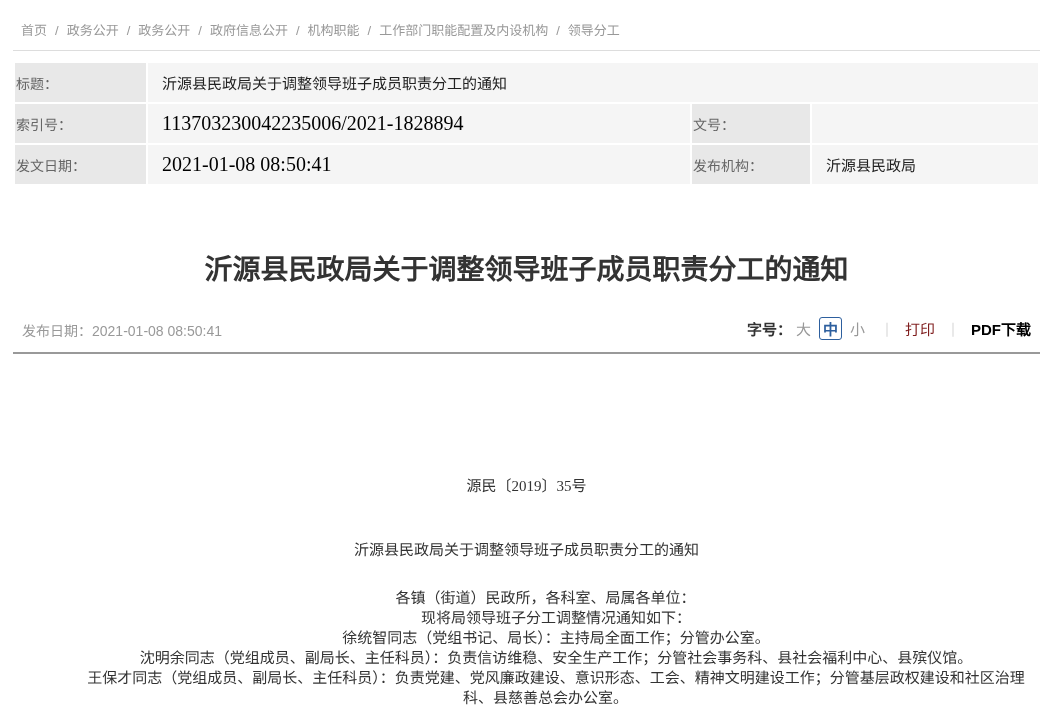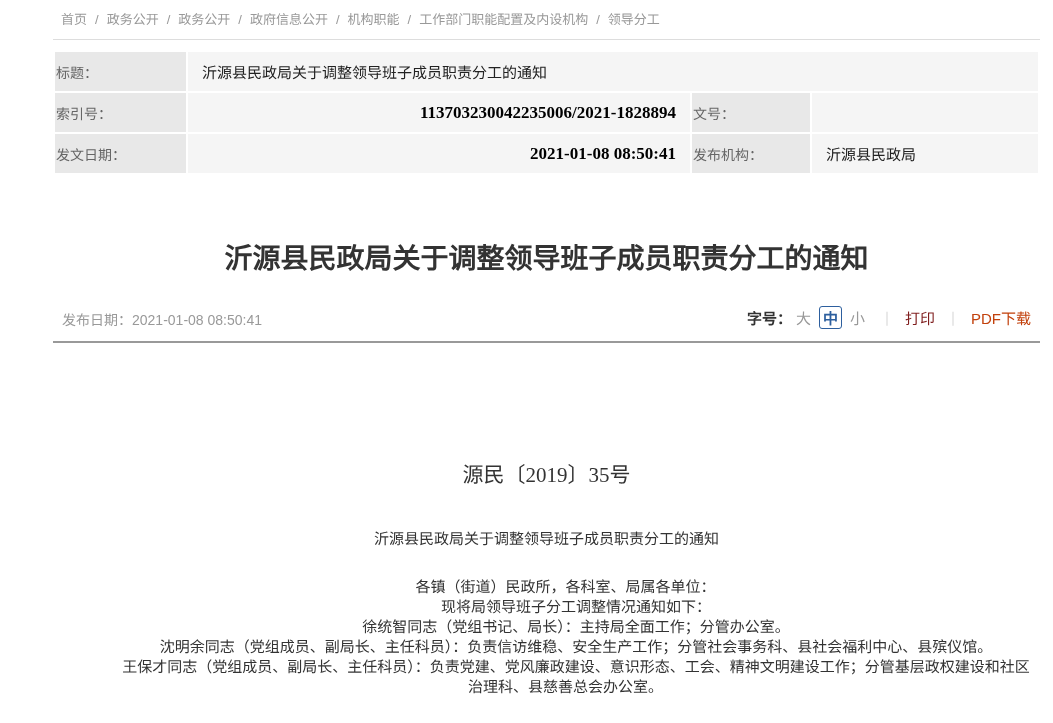--- a/index.html
+++ b/index.html
@@ -4,21 +4,21 @@
 <style>
   * { box-sizing: border-box; }
   html, body { margin: 0; padding: 0; }
   body {
     width: 1053px;
     height: 723px;
     overflow: hidden;
     background: #ffffff;
     font-family: "Liberation Sans", "DejaVu Sans", sans-serif;
   }
-  .page { padding: 0 13px; margin-left: 40px; }
+  .page { padding: 11px 13px; }
 
   
   .breadcrumb {
     padding: 9px 8px 11px;
     font-size: 13px;
     color: #999;
     white-space: nowrap;
   }
   .breadcrumb a { color: #999; text-decoration: none; cursor: pointer; }
   .crumb-sep { margin: 0 8px; color: #999; }
@@ -44,24 +44,23 @@
     text-align: left;
   }
   .meta-table td.val {
     background: #f5f5f5;
     color: #222;
     padding: 0 14px;
     font-size: 15px;
   }
   .meta-table td.num {
     font-family: "Liberation Serif", "DejaVu Serif", serif;
-    font-weight: bold;
-    font-size: 17px;
+    font-weight: normal;
+    font-size: 20px;
     color: #000;
-    text-align: right;
   }
 
   
   .article-title {
     margin: 64px 0 0;
     text-align: center;
     font-size: 28px;
     font-weight: bold;
     color: #333;
     line-height: 40px;
@@ -80,27 +79,27 @@
   .fs-opt { color: #999; margin: 0 4px; text-decoration: none; cursor: pointer; }
   .fs-opt.active {
     color: #2d5f9e;
     border: 1px solid #2d5f9e;
     border-radius: 3px;
     padding: 0 3px;
     font-weight: bold;
   }
   .tool-sep { color: #bbb; margin: 0 11px; font-size: 14px; }
   .print-btn { color: #7f1d1d; text-decoration: none; cursor: pointer; }
-  .pdf-btn { color: #c2410c; font-weight: normal; text-decoration: none; cursor: pointer; }
+  .pdf-btn { color: #000000; font-weight: bold; text-decoration: none; cursor: pointer; }
 
   .mid-divider { border: none; border-top: 2px solid #999999; margin: 12px 0 0; }
 
   
   .doc { font-family: "Liberation Serif", "DejaVu Serif", serif; color: #333; }
-  .doc-num { margin: 122px 0 0; text-align: center; font-size: 21px; line-height: 20px; }
+  .doc-num { margin: 122px 0 0; text-align: center; font-size: 15px; line-height: 20px; }
   .doc-heading { margin: 44px 0 0; text-align: center; font-size: 15px; font-weight: normal; line-height: 20px; }
   .doc-body { margin: 28px 6px 0 44px; font-size: 15px; line-height: 20px; text-align: center; }
   .doc-body p { margin: 0; }
   .doc-body p.indent { text-indent: 21px; }
 </style>
 </head>
 <body>
 
 <div class="page">
 

